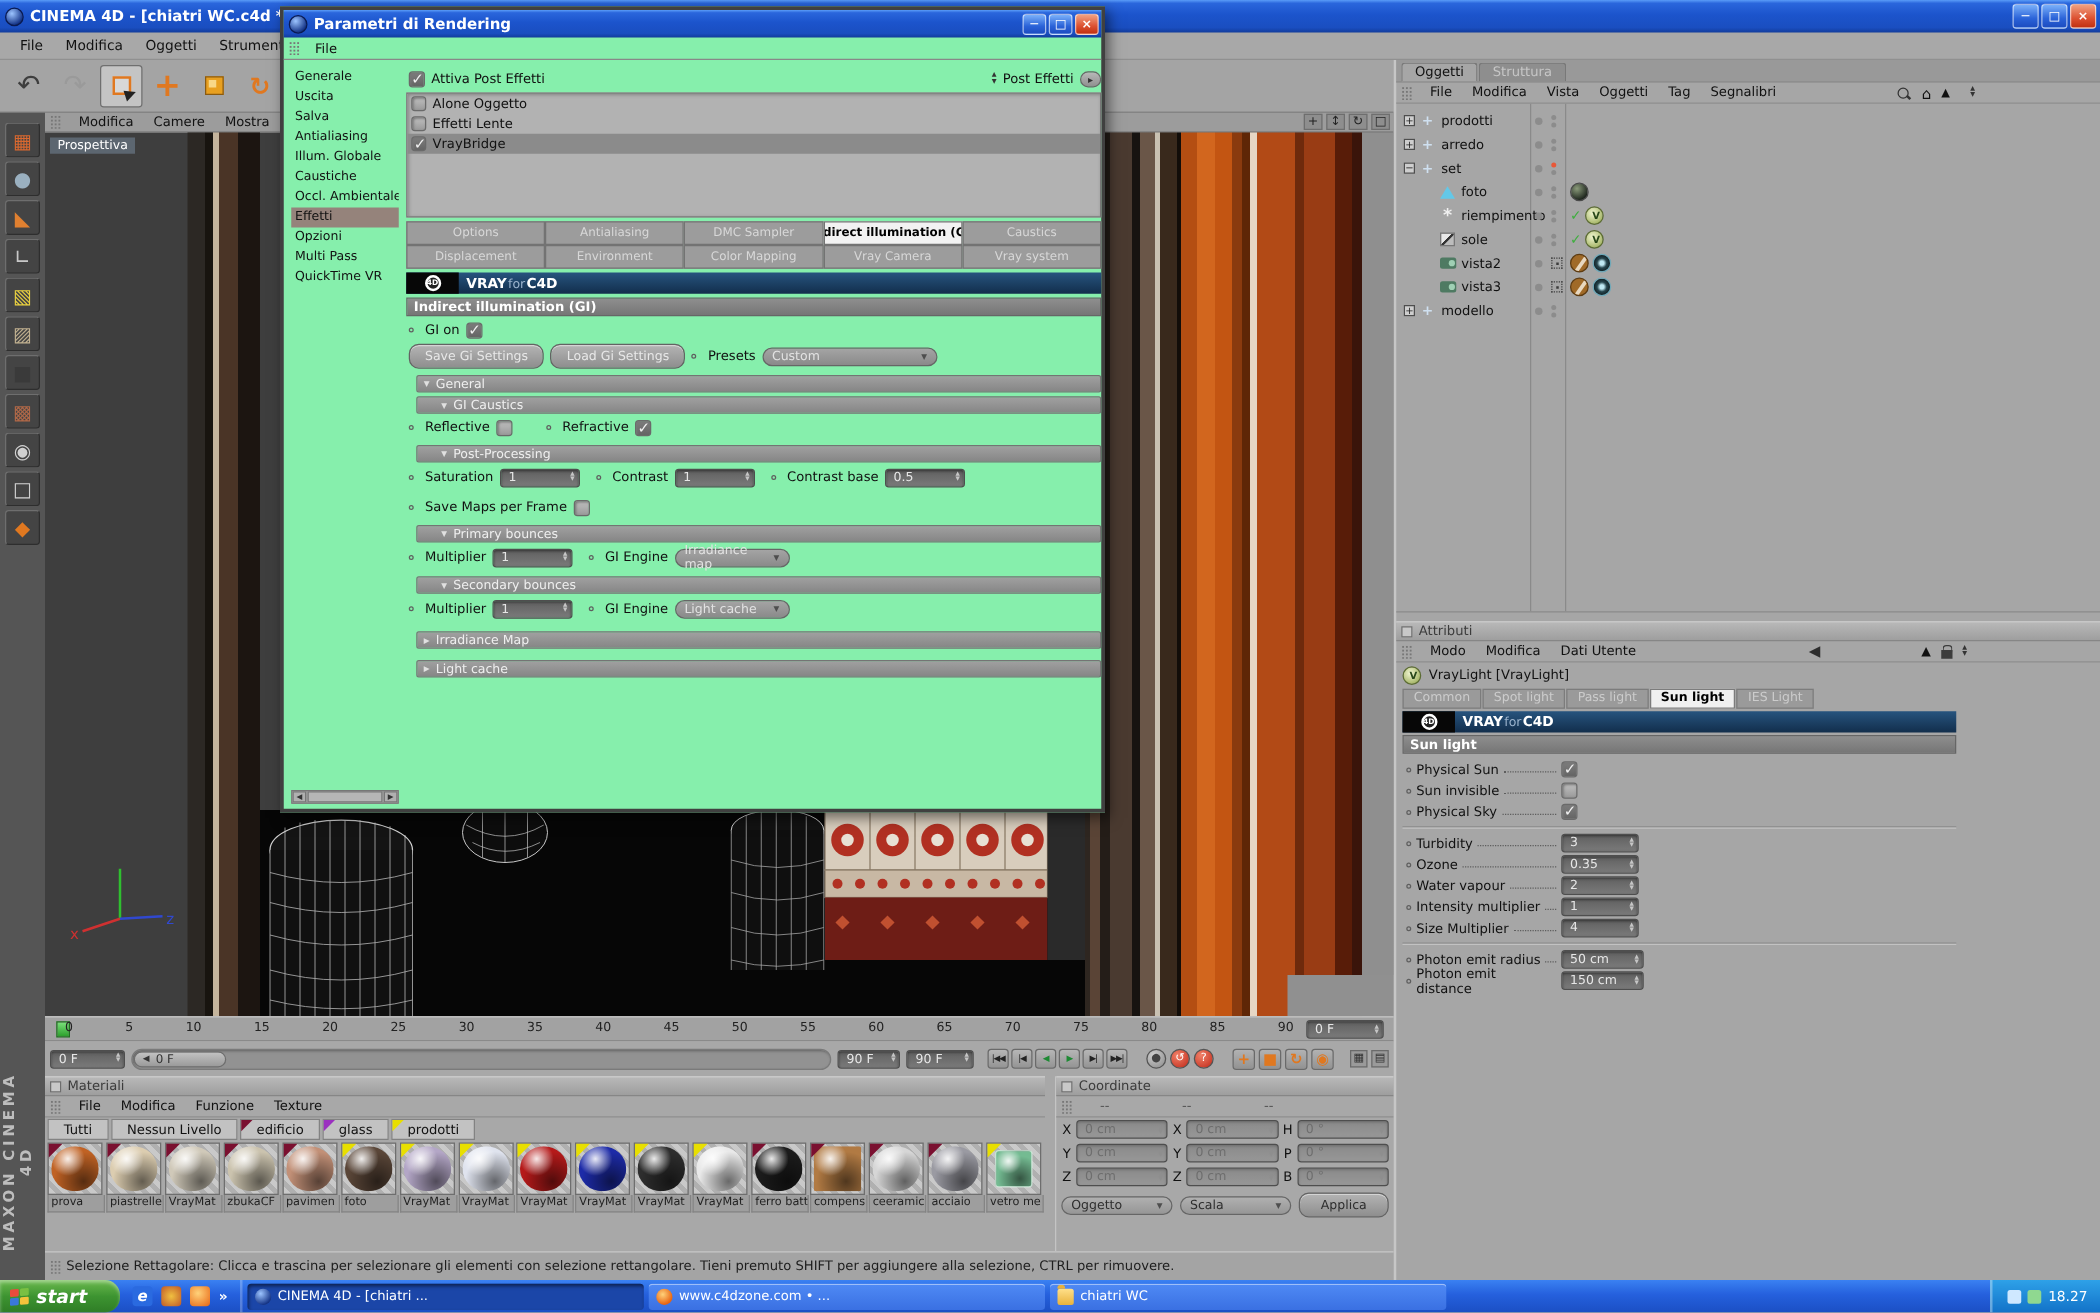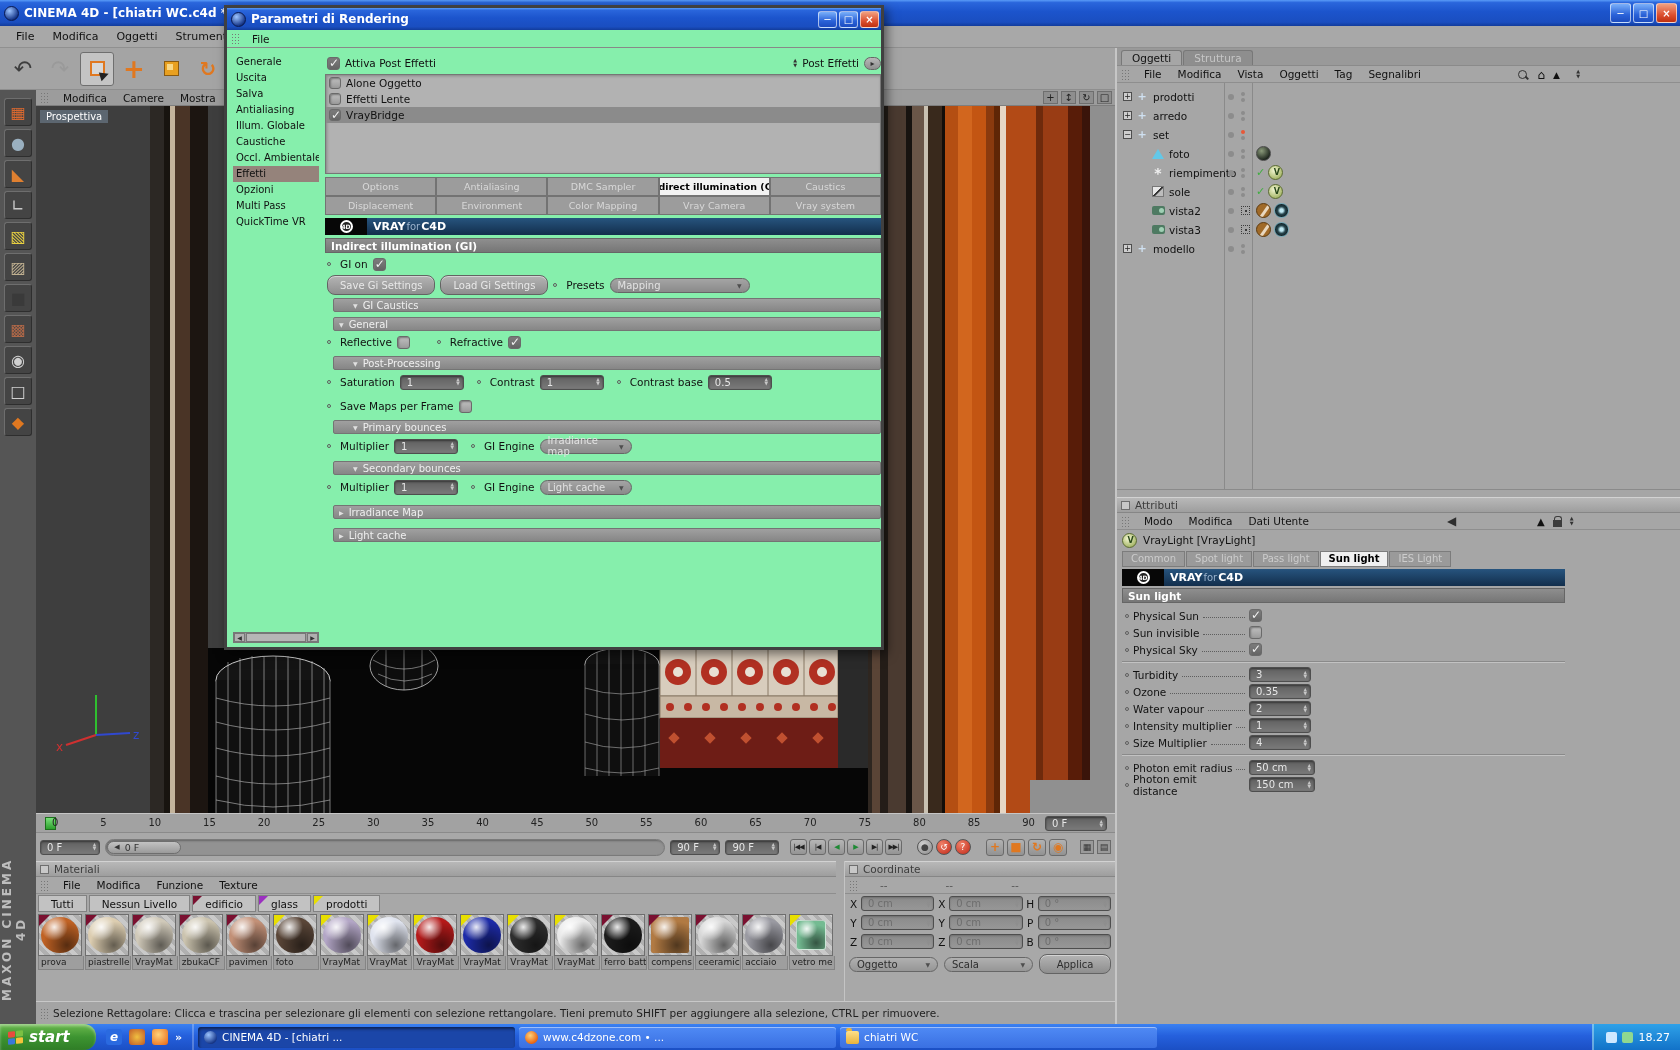--- a/index.html
+++ b/index.html
@@ -455,30 +455,30 @@
         <span class="pdot"></span>
         <span>GI on</span>
         <span class="chk on"></span>
       </div>
       <div class="prow" style="height:20px">
         <span class="c4d-btn">Save Gi Settings</span>
         <span class="c4d-btn">Load Gi Settings</span>
         <span class="pdot"></span>
         <span>Presets</span>
         <span class="drop w140">
-            <span>Mapping</span>
-          </span>
-      </div>
+            <span>Custom</span>
+          </span>
+      </div>
+      <div class="secbar indent">
+          <span class="tri">▼</span>
+          <span>General</span>
+        </div>
       <div class="secbar indent" style="margin-top:3px">
           <span class="tri" style="margin-left:14px">▼</span>
           <span>GI Caustics</span>
-        </div>
-      <div class="secbar indent">
-          <span class="tri">▼</span>
-          <span>General</span>
         </div>
       <div class="prow">
         <span class="pdot"></span>
         <span>Reflective</span>
         <span class="chk"></span>
         <span class="pdot" style="margin-left:22px"></span>
         <span>Refractive</span>
         <span class="chk on"></span>
       </div>
       <div class="secbar indent">

